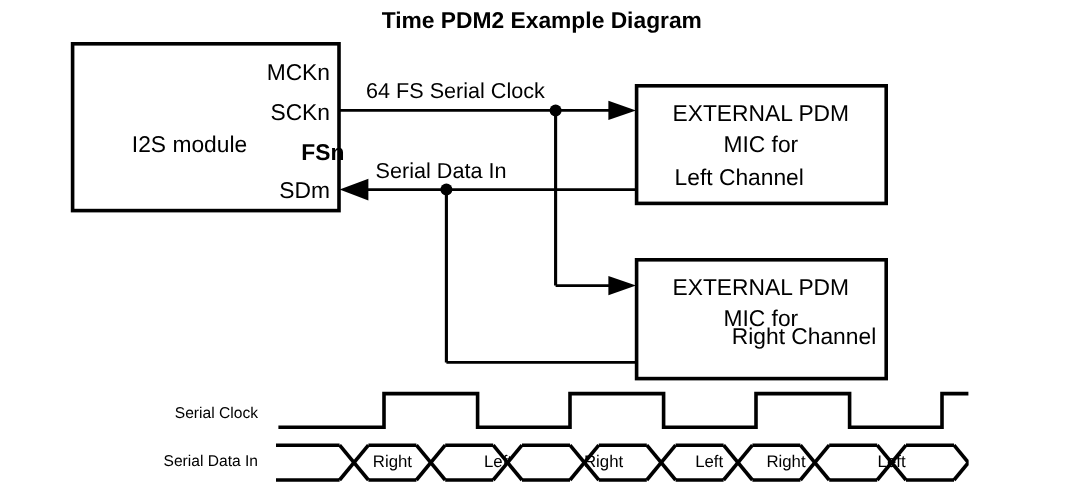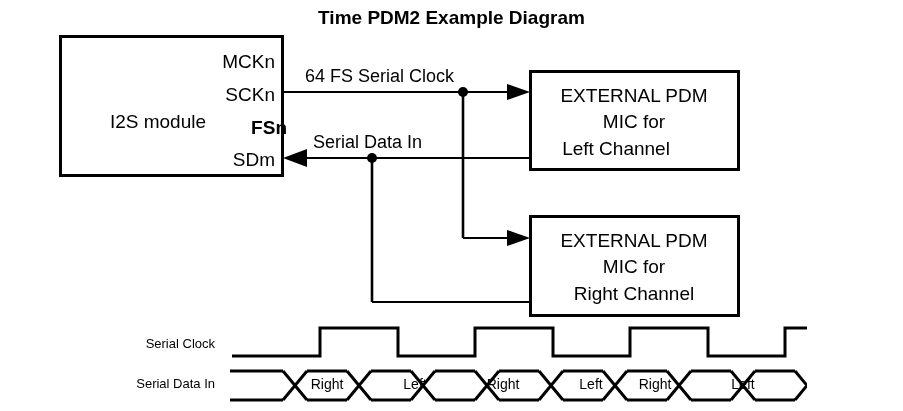--- a/index.html
+++ b/index.html
@@ -148,21 +148,21 @@
 
   <div class="lbl sig" style="left:305px; top:67px;">64 FS Serial Clock</div>
   <div class="lbl sig" style="left:313px; top:133px;">Serial Data In</div>
 
   <div class="lbl blk-text" style="left:530px; top:86px; width:208px;">EXTERNAL PDM</div>
   <div class="lbl blk-text" style="left:530px; top:112px; width:208px;">MIC for</div>
   <div class="lbl blk-text" style="left:512px; top:139px; width:208px;">Left Channel</div>
 
   <div class="lbl blk-text" style="left:530px; top:231px; width:208px;">EXTERNAL PDM</div>
   <div class="lbl blk-text" style="left:530px; top:257px; width:208px;">MIC for</div>
-  <div class="lbl blk-text" style="left:530px; top:284px; width:208px;">Right Channel</div>
+  <div class="lbl blk-text" style="left:530px; top:272px; width:208px;padding-left:36px;">Right Channel</div>
 
   <div class="lbl wv-lbl" style="left:40px; top:337px; width:175px;">Serial Clock</div>
   <div class="lbl wv-lbl" style="left:40px; top:377px; width:175px;">Serial Data In</div>
 
   <div class="lbl cell-lbl" style="left:289px; top:377px; width:76px;">Right</div>
   <div class="lbl cell-lbl" style="left:377px; top:377px; width:76px;">Left</div>
   <div class="lbl cell-lbl" style="left:465px; top:377px; width:76px;">Right</div>
   <div class="lbl cell-lbl" style="left:553px; top:377px; width:76px;">Left</div>
   <div class="lbl cell-lbl" style="left:617px; top:377px; width:76px;">Right</div>
   <div class="lbl cell-lbl" style="left:705px; top:377px; width:76px;">Left</div>

